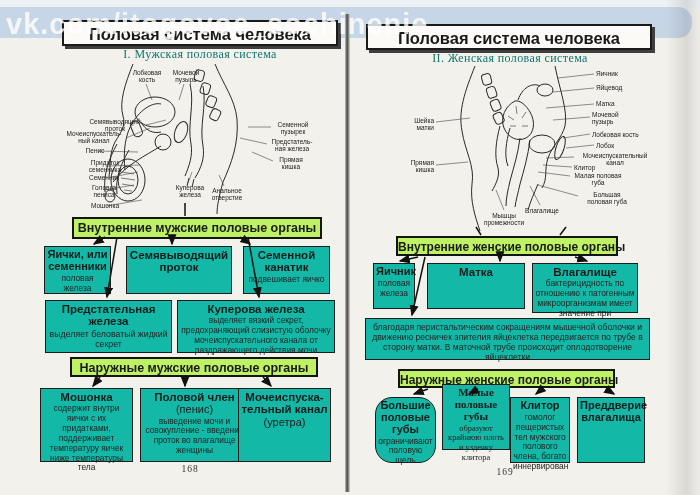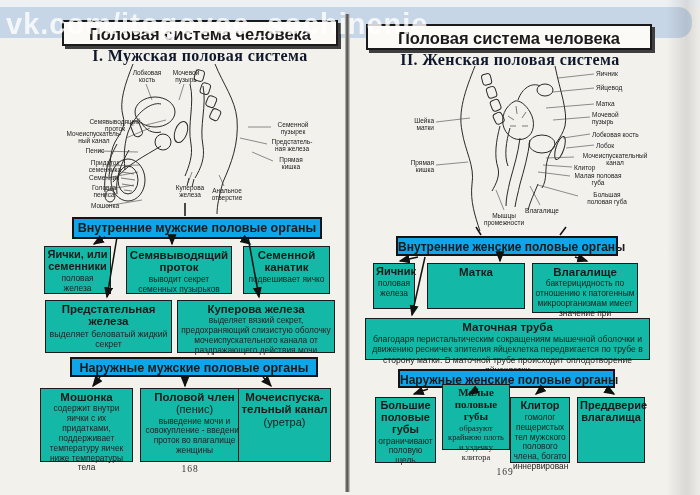--- a/index.html
+++ b/index.html
@@ -19,25 +19,25 @@
   .gutter{position:absolute;left:345px;top:14px;width:5px;height:478px;z-index:6;
     background:linear-gradient(to right,#c9c8c4,#4a4a48 40%,#6b6b67 60%,#d8d7d2);}
   .edge-right{position:absolute;right:0;top:0;width:34px;height:495px;z-index:2;
     background:linear-gradient(to right,rgba(0,0,0,0),rgba(0,0,0,0.10) 60%,rgba(0,0,0,0.02));}
   .banner{
     position:absolute;z-index:5;background:#fbfaf7;border:2px solid #1a1a1a;
     box-shadow:3px 3px 0 #3f3f3f;text-align:center;font-weight:bold;font-size:16.5px;
     padding-top:3px;box-sizing:border-box;
   }
   .heading{
-    position:absolute;z-index:5;font-family:"Liberation Serif",serif;font-weight:bold;
-    font-size:16px;text-align:center;letter-spacing:0.4px;color:#0f172a;
+    position:absolute;z-index:5;font-family:"Liberation Serif",serif;font-weight:normal;
+    font-size:12px;text-align:center;letter-spacing:0.4px;color:#0f766e;
   }
   .fheader{
-    position:absolute;z-index:5;background:#0ea5e9;border:2px solid #141414;
+    position:absolute;z-index:5;background:#bef264;border:2px solid #141414;
     text-align:center;font-weight:bold;font-size:12.5px;box-sizing:border-box;
     padding-top:2px;white-space:nowrap;
   }
   .fbox{
     position:absolute;z-index:5;background:#14b8a6;border:1.5px solid #1c1c1c;
     text-align:center;box-sizing:border-box;padding:2px 2px;
   }
   .fbox .t{font-weight:bold;font-size:11.5px;line-height:1.08;}
   .fbox .t.small{font-size:11px;}
   .fbox .s{font-size:11px;line-height:1.1;}
@@ -109,21 +109,20 @@
 <div class="plabel" style="left:274px;top:156px;width:34px;">Прямая кишка</div>
 
 <div class="fheader" style="left:72px;top:217px;width:250px;height:22px;">Внутренние мужские половые органы</div>
 
 <div class="fbox" style="left:44px;top:246px;width:67px;height:48px;">
   <div class="t small">Яички, или семенники</div>
   <div class="d">половая железа</div>
 </div>
 <div class="fbox" style="left:126px;top:246px;width:106px;height:48px;">
   <div class="t">Семявыводящий проток</div>
-  <div class="d">выводит секрет семенных пузырьков</div>
 </div>
 <div class="fbox" style="left:243px;top:246px;width:87px;height:48px;">
   <div class="t">Семенной канатик</div>
   <div class="d">подвешивает яичко</div>
 </div>
 <div class="fbox" style="left:45px;top:300px;width:127px;height:53px;">
   <div class="t">Предстательная железа</div>
   <div class="d" style="font-size:8.8px;">выделяет беловатый жидкий секрет</div>
 </div>
 <div class="fbox" style="left:177px;top:300px;width:158px;height:53px;">
@@ -202,27 +201,26 @@
   <div class="d">половая железа</div>
 </div>
 <div class="fbox" style="left:427px;top:263px;width:98px;height:46px;">
   <div class="t">Матка</div>
 </div>
 <div class="fbox" style="left:532px;top:263px;width:106px;height:50px;">
   <div class="t">Влагалище</div>
   <div class="d">бактерицидность по отношению к патогенным микроорганизмам имеет значение при совокуплении</div>
 </div>
 <div class="fbox" style="left:365px;top:318px;width:285px;height:42px;">
-  <div class="t">Маточная труба</div>
   <div class="d" style="font-size:8.6px;">благодаря перистальтическим сокращениям мышечной оболочки и движению ресничек эпителия яйцеклетка передвигается по трубе в сторону матки. В маточной трубе происходит оплодотворение яйцеклетки</div>
 </div>
 
 <div class="fheader" style="left:398px;top:369px;width:217px;height:19px;font-size:12px;">Наружные женские половые органы</div>
 
-<div class="fbox" style="left:375px;top:397px;width:61px;height:66px;">
+<div class="fbox" style="left:375px;top:397px;width:61px;height:66px;border-radius:17px;">
   <div class="t small">Большие половые губы</div>
   <div class="d">ограничивают половую щель</div>
 </div>
 <div class="fbox" style="left:442px;top:384px;width:68px;height:66px;font-family:Liberation Serif, serif;">
   <div class="t small">Малые половые губы</div>
   <div class="d">образуют крайнюю плоть и уздечку клитора</div>
 </div>
 <div class="fbox" style="left:510px;top:397px;width:60px;height:66px;">
   <div class="t small">Клитор</div>
   <div class="d">гомолог пещеристых тел мужского полового члена, богато иннервирован</div>

